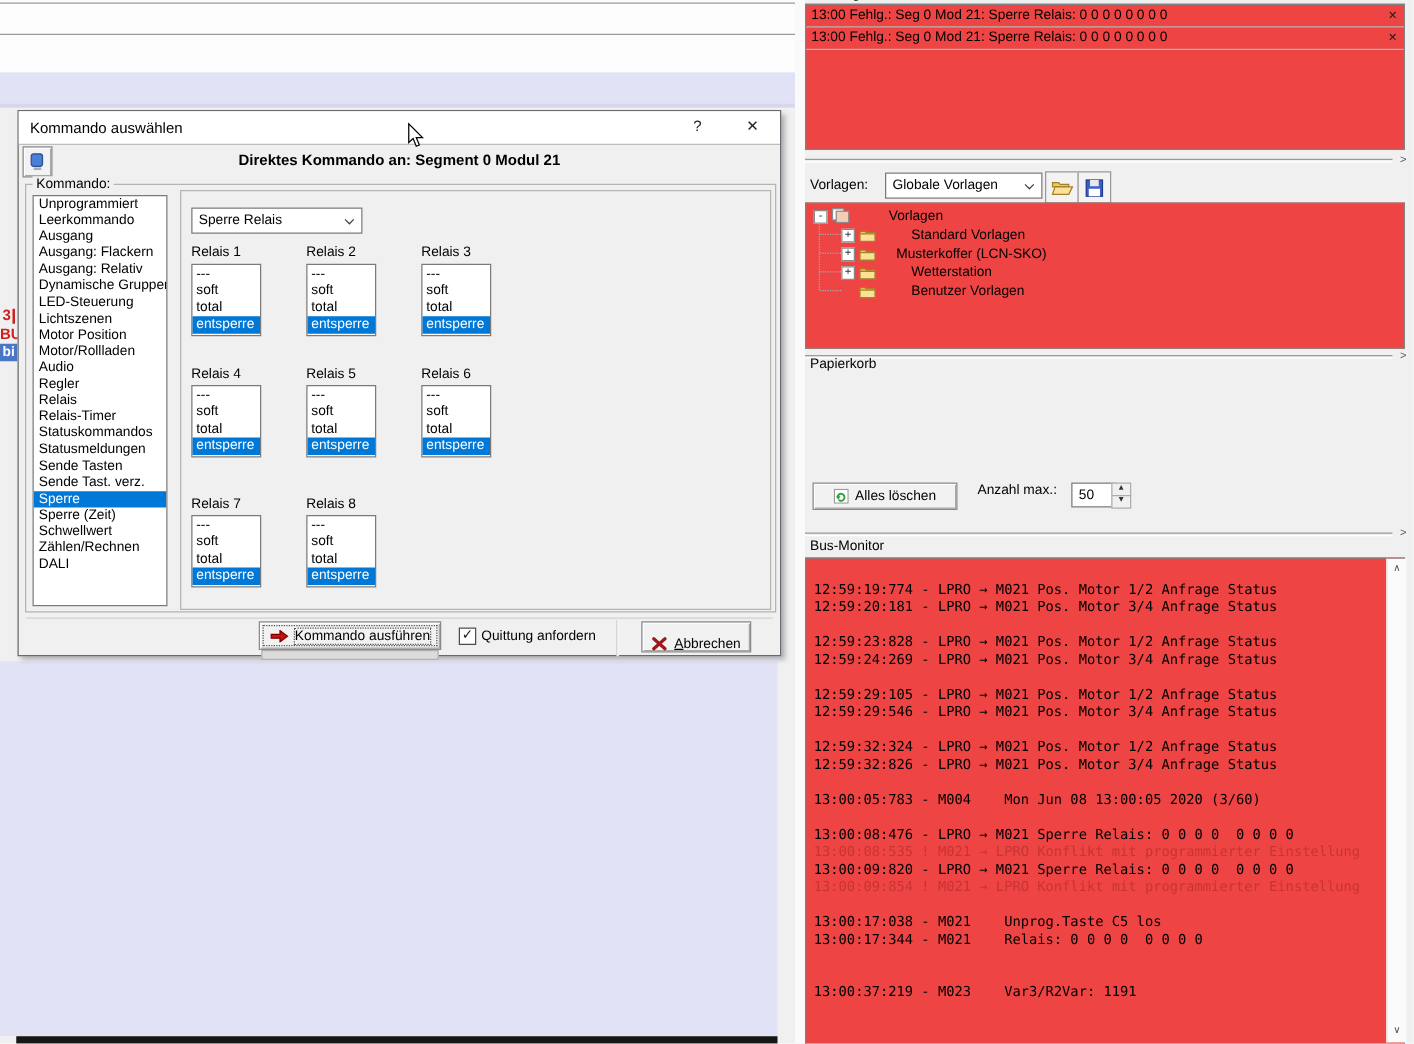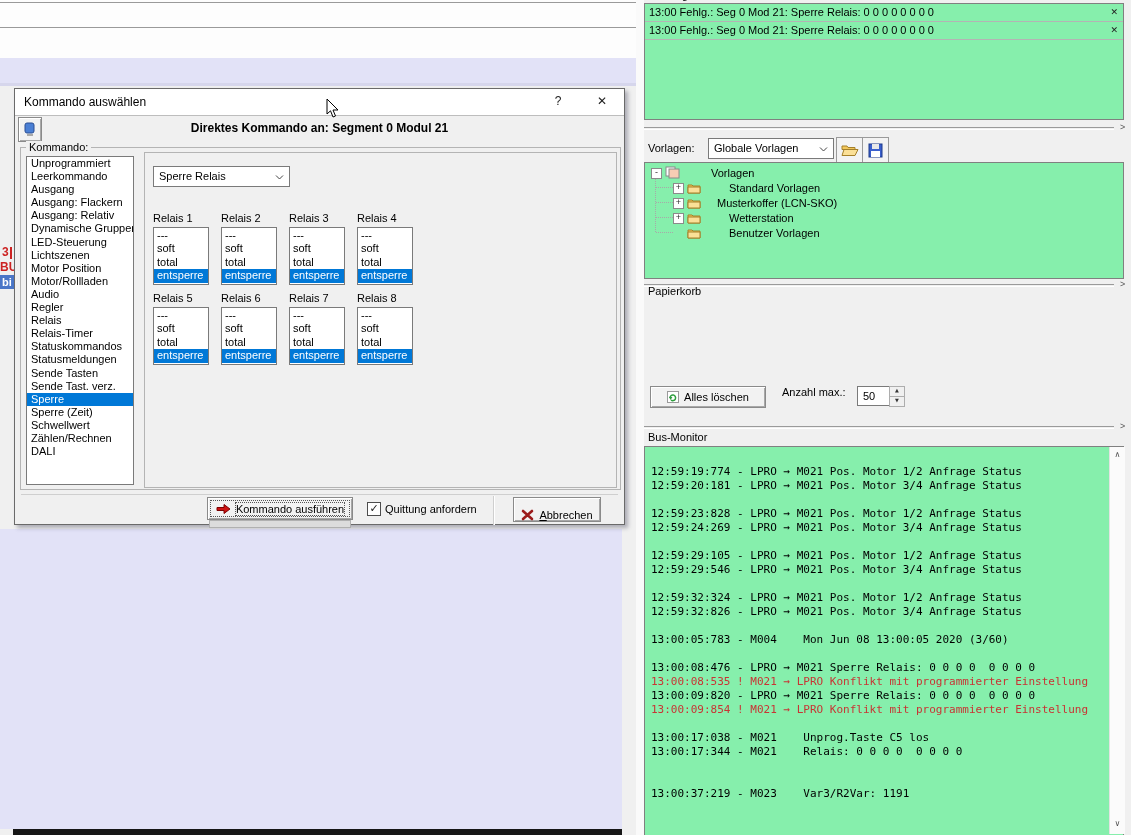--- a/index.html
+++ b/index.html
@@ -11,21 +11,21 @@
   .bg-white-top{left:0;top:0;width:638px;height:58px;background:#fdfdfd;}
   .bg-line{height:1px;background:#9a9a9a;}
   .bg-lav-band{left:0;top:58px;width:638px;height:25px;background:#e2e2f7;border-bottom:3px solid #d6d6ec;}
   .bg-lav-bottom{left:0;top:529px;width:622px;height:300px;background:#e2e2f7;}
   .bg-black{left:13px;top:829px;width:609px;height:6px;background:#161616;}
   .pane-split-v{left:636px;top:0;width:8px;height:835px;background:#fafafa;}
   .frag-red{color:#cc2222;font-weight:bold;font-size:12px;}
   .frag-chip{background:#4a76c8;color:#fff;font-weight:bold;font-size:11px;padding:1px 2px;}
 
   
-  .panel-box{background:#86efac;border:1px solid #808080;}
+  .panel-box{background:#ef4444;border:1px solid #808080;}
   .clip-label{left:646px;top:0;width:120px;height:2px;overflow:hidden;}
   .clip-label span{position:absolute;top:-11px;left:0;}
   .msg-row{position:relative;height:17px;line-height:17px;padding-left:4px;border-bottom:1px solid #b4b4b4;}
   .msg-close{position:absolute;right:5px;top:0;font-size:9px;font-weight:bold;color:#222;cursor:default;}
   .splitter{height:9px;}
   .splitter .groove{position:absolute;left:0;top:3px;width:470px;height:1px;border-top:1px solid #9a9a9a;border-bottom:1px solid #ffffff;}
   .splitter .handle{position:absolute;left:476px;top:-2px;font-size:9px;color:#555;}
   .combo{background:#fff;border:1px solid #7a7a7a;line-height:19px;padding-left:5px;position:relative;}
   .combo svg{position:absolute;right:5px;top:8px;}
   .tool-btn{width:25px;height:24px;background:#f3f3f3;border:1px solid #9a9a9a;display:flex;align-items:center;justify-content:center;}
@@ -272,21 +272,21 @@
 
     <div class="groupbox" style="left:129px;top:63px;width:471px;height:334px;"></div>
 
     <div class="abs combo" style="left:138px;top:77px;width:130px;height:19px;">
       <span>Sperre Relais</span>
       <svg width="9" height="5">
           <polyline points="1,0.5 4.5,4 8,0.5" fill="none" stroke="#444"></polyline>
         </svg>
     </div>
 
-    <div class="abs" style="left:138px;top:123px;width:280px;display:flex;flex-wrap:wrap;">
+    <div class="abs" style="left:138px;top:107px;width:280px;display:flex;flex-wrap:wrap;gap:24px;">
         <div class="relais-cell">
           <div class="relais-label">Relais 1</div>
           <div class="relais-box">
             <div class="rb-item">---</div>
             <div class="rb-item">soft</div>
             <div class="rb-item">total</div>
             <div class="rb-item sel">entsperre</div>
           </div>
         </div>
         <div class="relais-cell">

